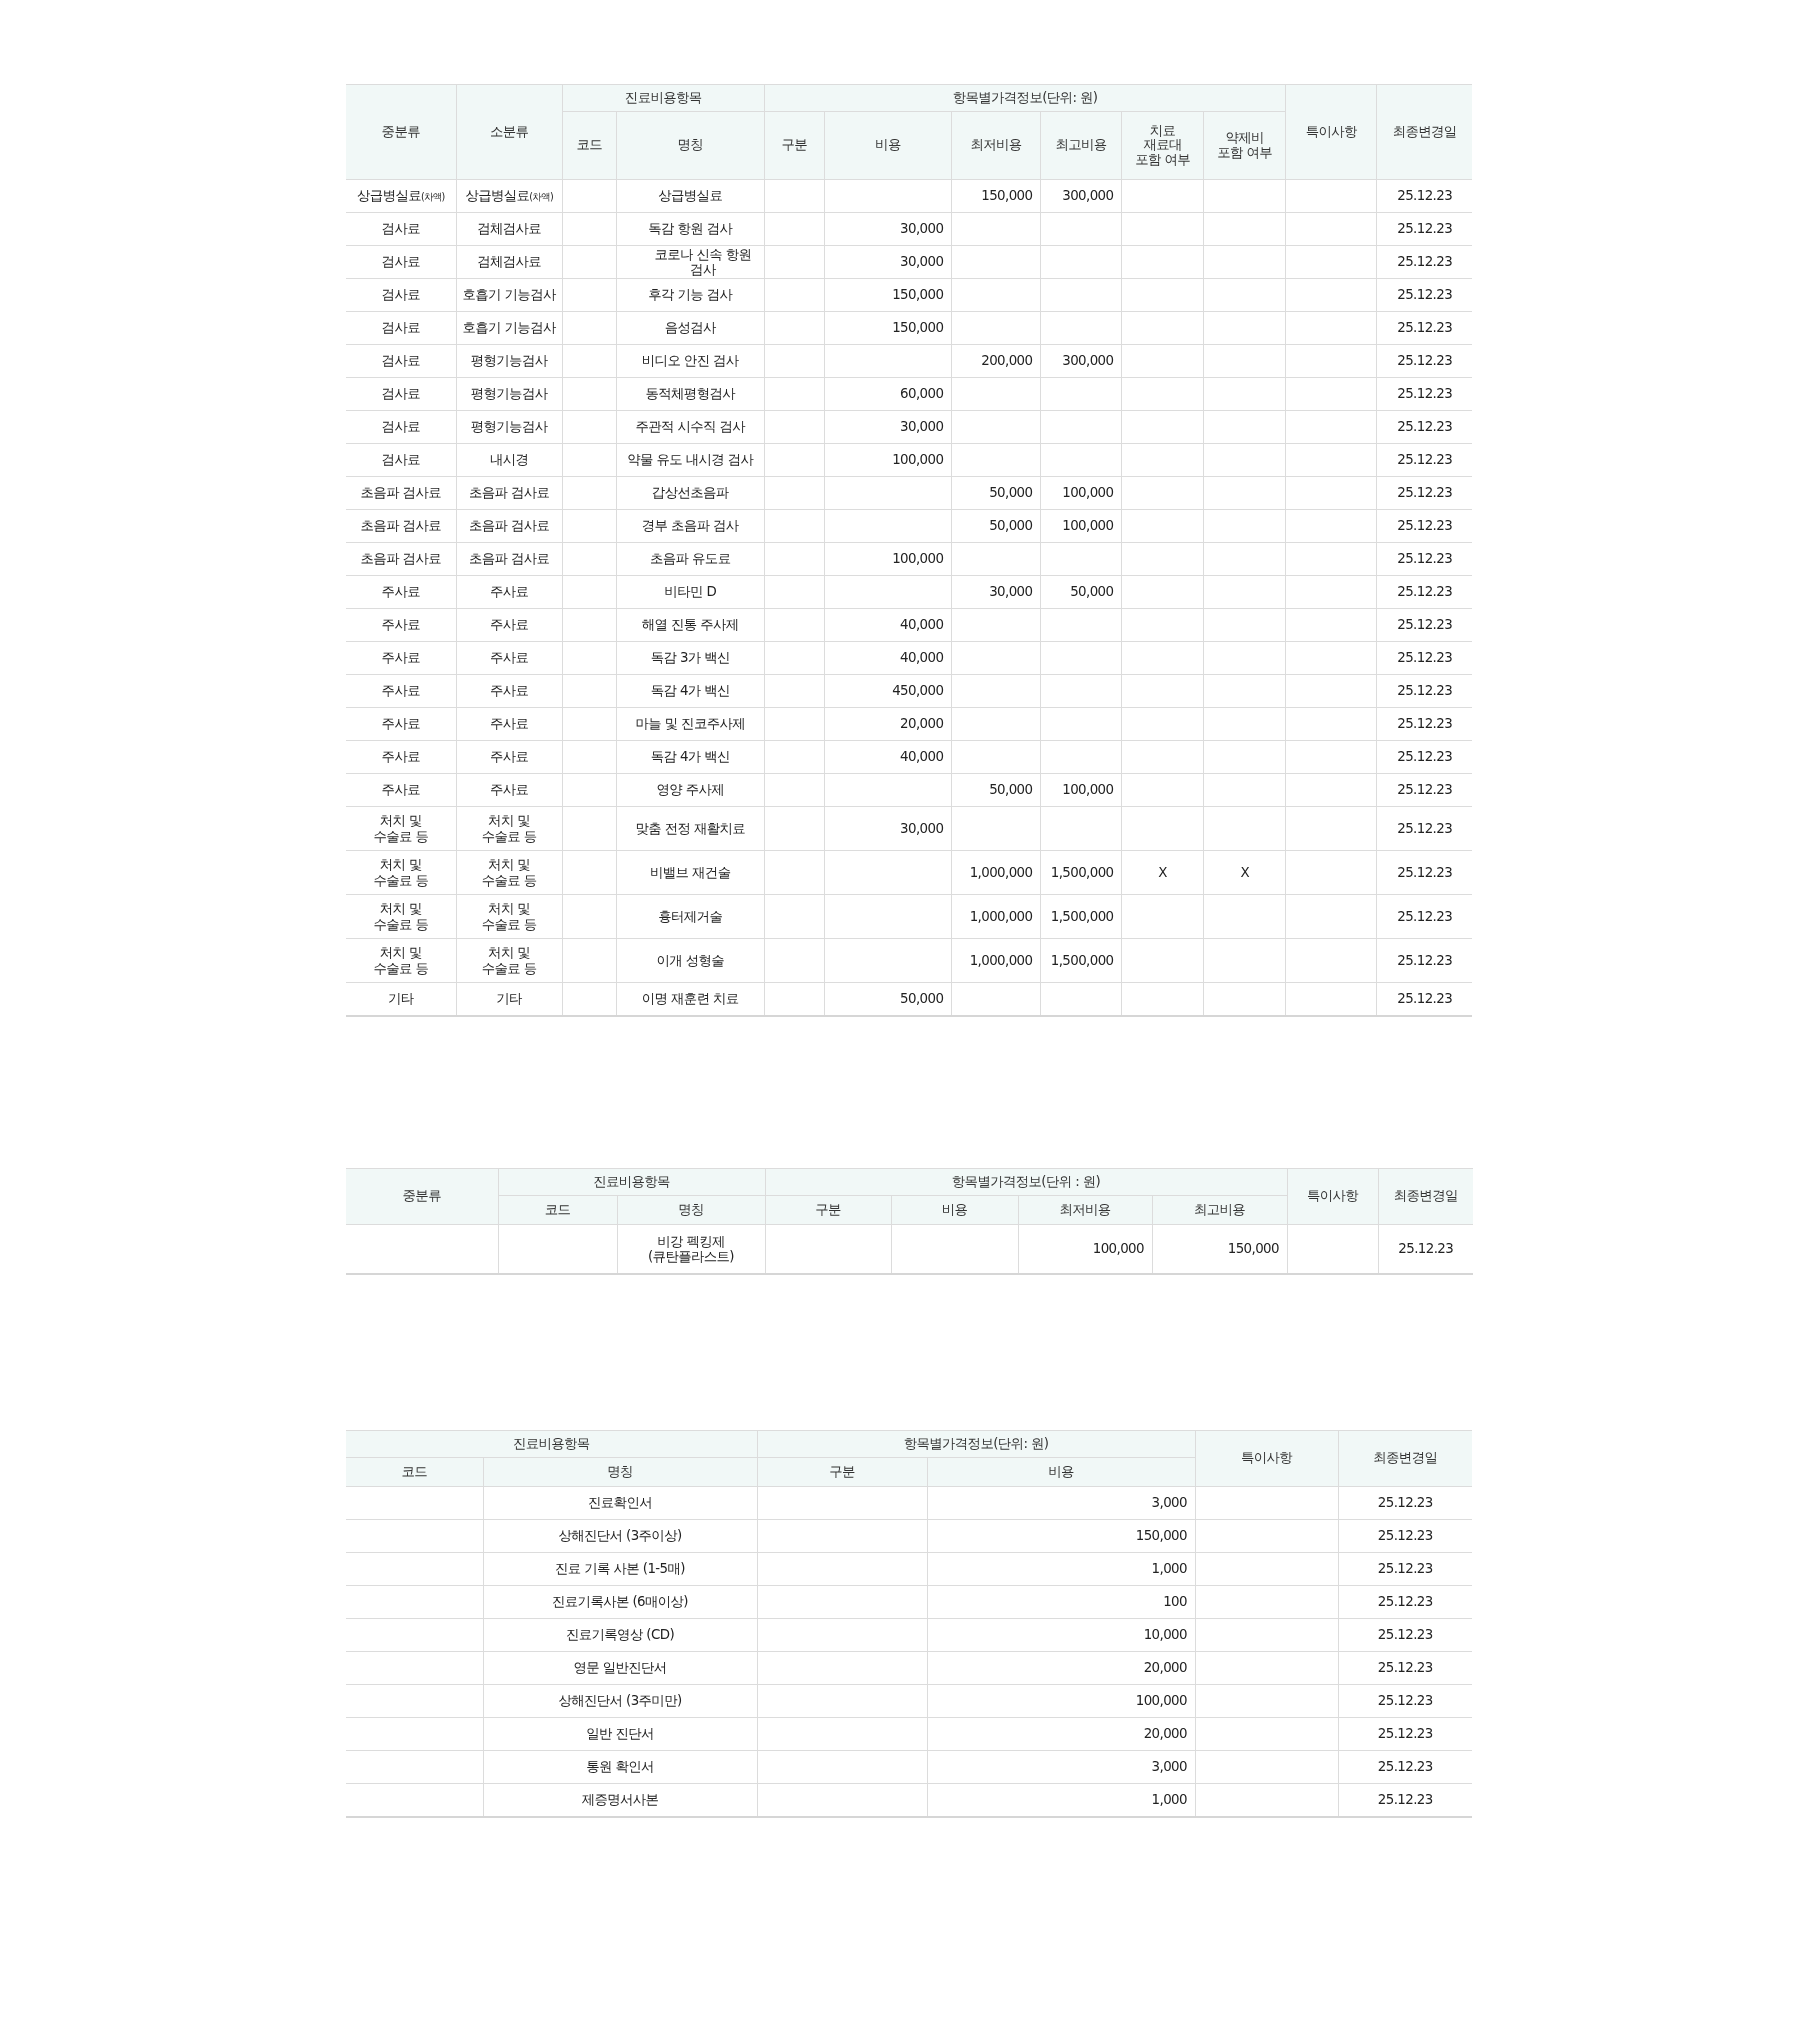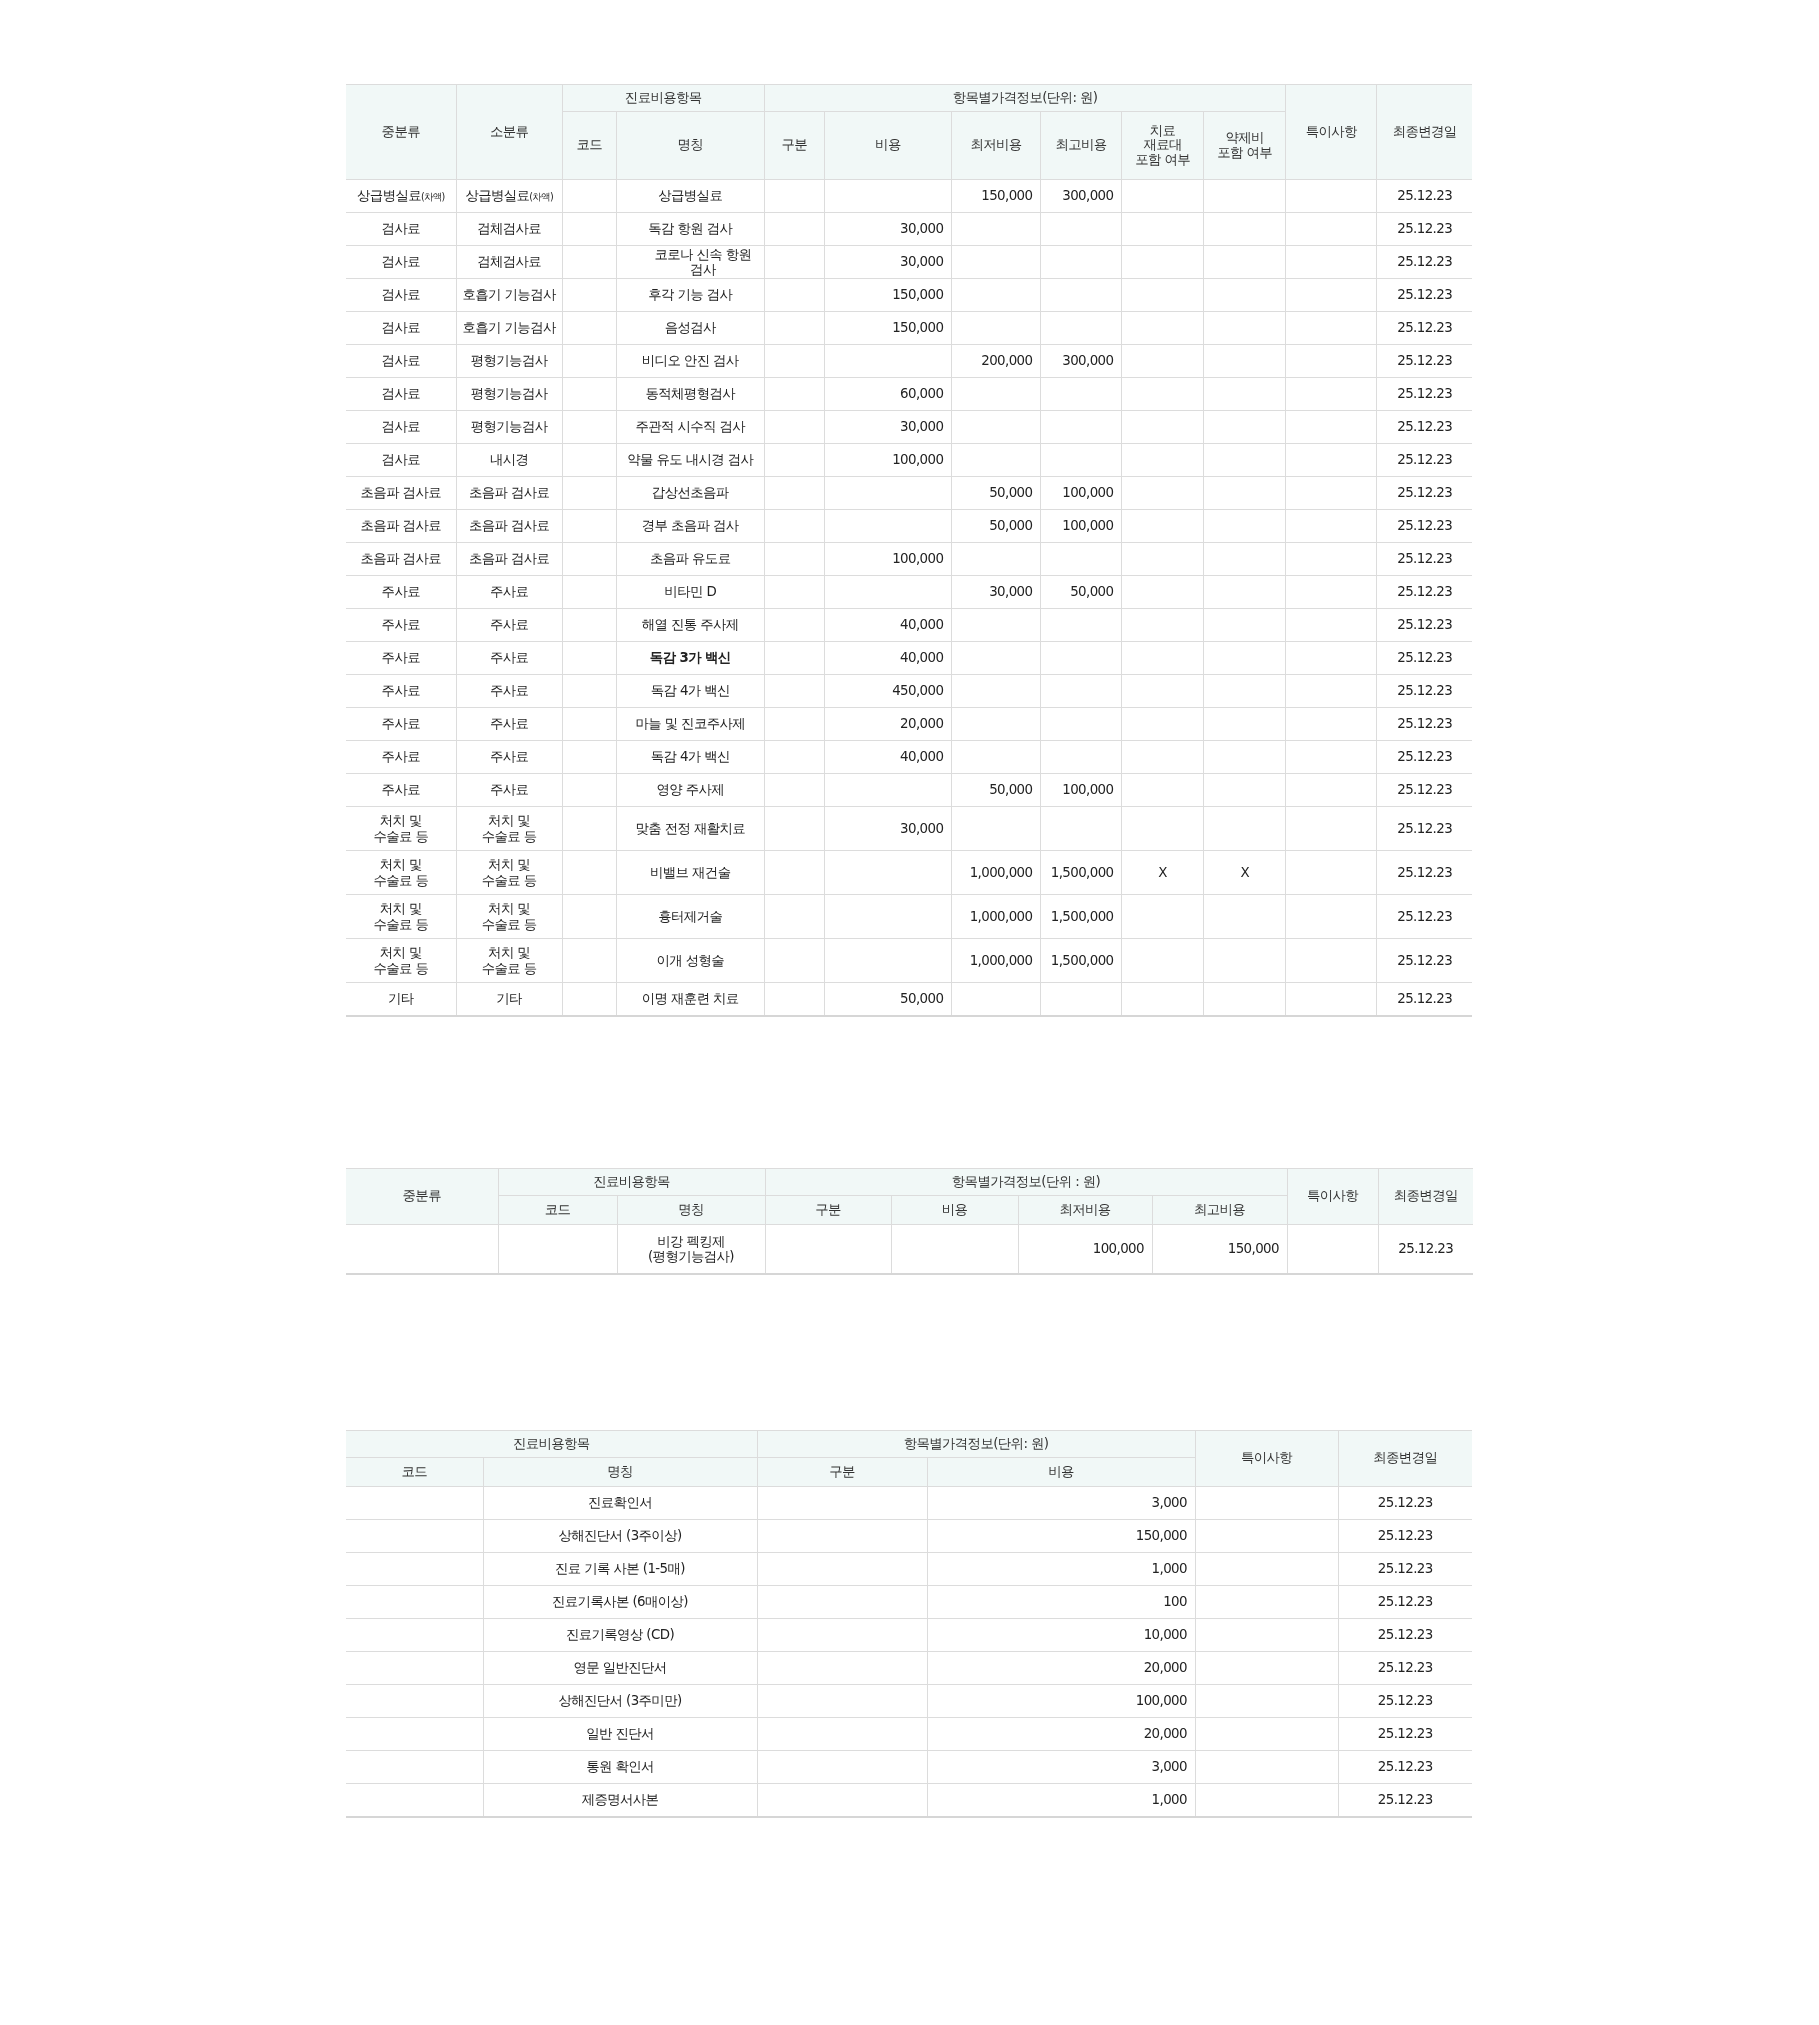--- a/index.html
+++ b/index.html
@@ -272,21 +272,21 @@
           <td class="num" style="white-space: pre-line;"></td>
           <td style="white-space: pre-line;"></td>
           <td style="white-space: pre-line;"></td>
           <td style="white-space: pre-line;"></td>
           <td style="white-space: pre-line;">25.12.23</td>
         </tr>
         <tr>
           <td style="white-space: pre-line;">주사료</td>
           <td style="white-space: pre-line;">주사료</td>
           <td style="white-space: pre-line;"></td>
-          <td style="white-space: pre-line; font-weight: bold;">독감 3가 백신</td>
+          <td style="white-space: pre-line;">독감 3가 백신</td>
           <td style="white-space: pre-line;"></td>
           <td class="num" style="white-space: pre-line;">40,000</td>
           <td class="num" style="white-space: pre-line;"></td>
           <td class="num" style="white-space: pre-line;"></td>
           <td style="white-space: pre-line;"></td>
           <td style="white-space: pre-line;"></td>
           <td style="white-space: pre-line;"></td>
           <td style="white-space: pre-line;">25.12.23</td>
         </tr>
         <tr>
@@ -455,21 +455,21 @@
         <th class="h2">비용</th>
         <th class="h2">최저비용</th>
         <th class="h2">최고비용</th>
       </tr>
     </thead>
     <tbody>
       <tr>
         <td></td>
         <td></td>
         <td style="white-space:pre-line">비강 펙킹제
-(평형기능검사)</td>
+(큐탄플라스트)</td>
         <td></td>
         <td class="num"></td>
         <td class="num">100,000</td>
         <td class="num">150,000</td>
         <td></td>
         <td>25.12.23</td>
       </tr>
     </tbody>
   </table>
 </div>

